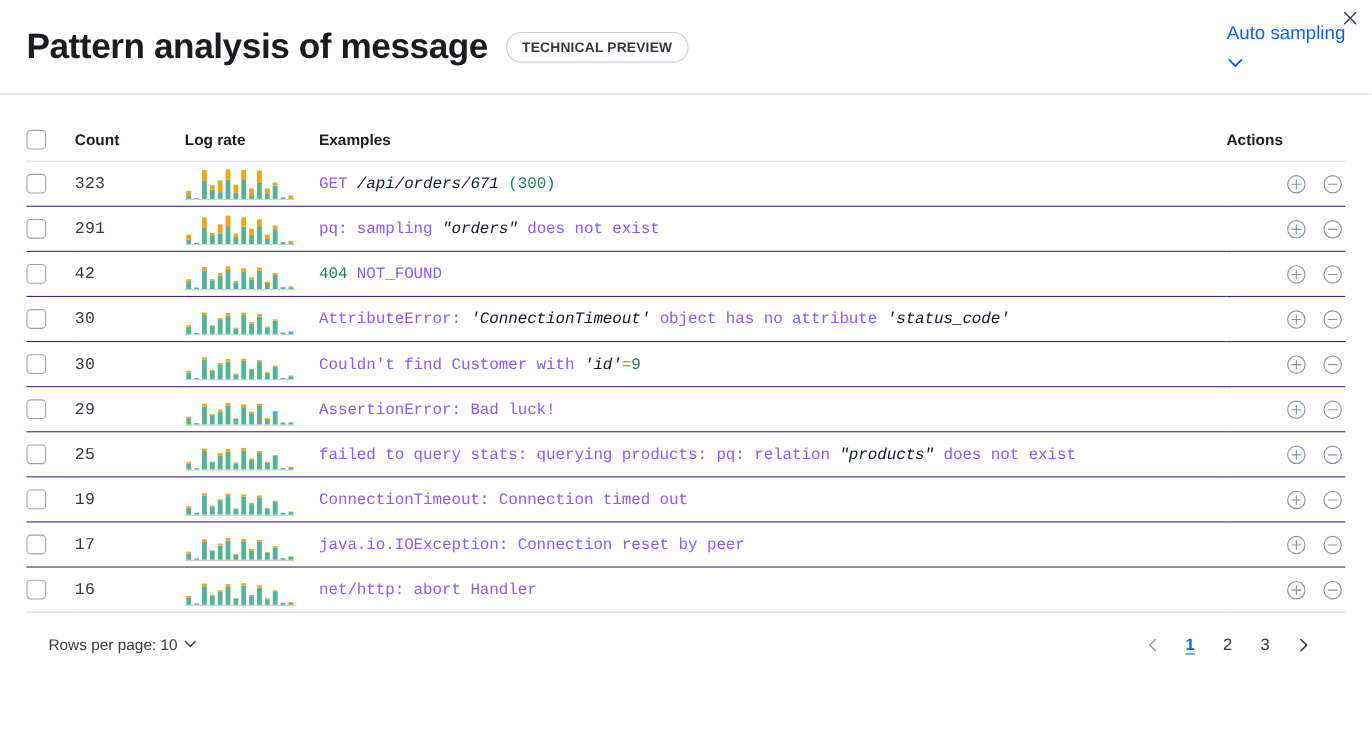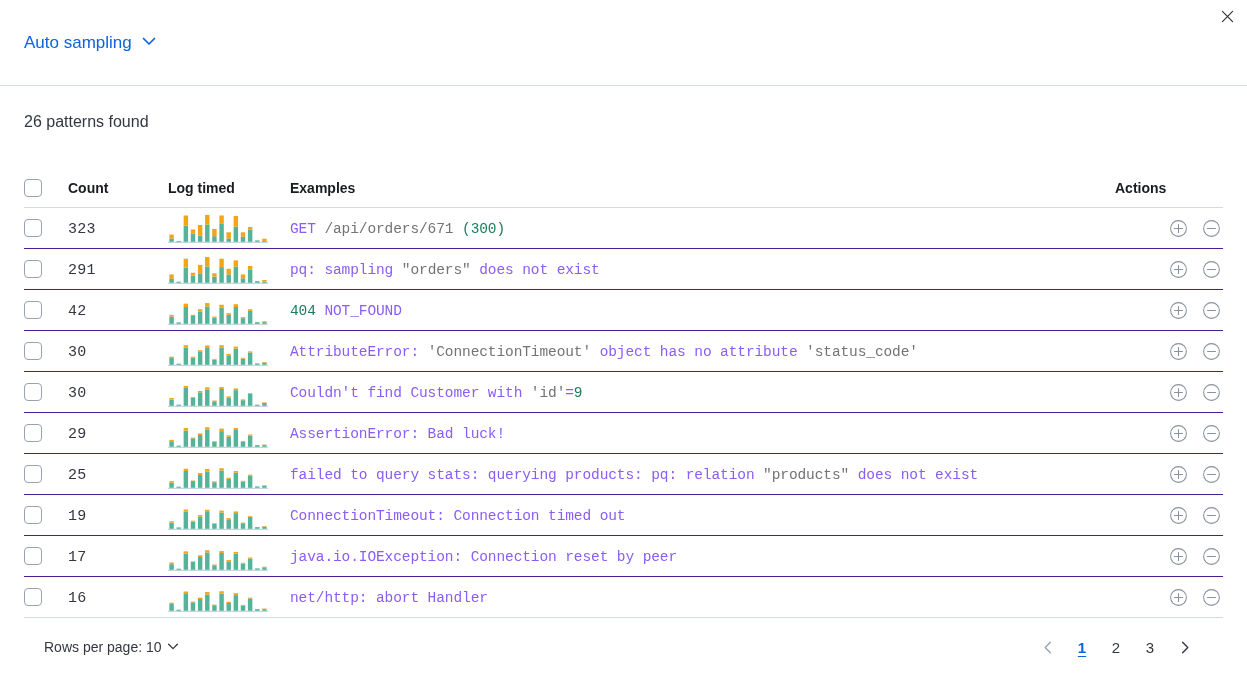--- a/index.html
+++ b/index.html
@@ -59,20 +59,21 @@
     display: inline-flex;
     gap: 9px;
     color: #0b64dd;
     font-size: 17px;
     font-weight: 500;
     cursor: pointer;
     background: none;
     border: none;
     padding: 0;
     font-family: inherit;
+    flex-direction: column;
   }
   .chev {
     width: 16px; height: 16px;
     display: inline-block;
   }
   .close-btn {
     position: absolute;
     top: 3px;
     right: 7px;
     width: 26px; height: 26px;
@@ -153,21 +154,21 @@
   }
 
   
   .example {
     font-family: "Liberation Mono", monospace;
     font-size: 14.5px;
     white-space: nowrap;
     letter-spacing: -0.1px;
   }
   .tok-default { color: #8b5cf6; }
-  .tok-string  { color: #737373; }
+  .tok-string  { color: #0f172a; font-style: italic; }
   .tok-number  { color: #1a7e5c; }
 
   .actions-cell {
     text-align: right;
     white-space: nowrap;
     padding-right: 2px !important;
   }
   .act-btn {
     background: none;
     border: none;
@@ -229,48 +230,51 @@
     color: #0b64dd;
     font-weight: 700;
     text-decoration: underline;
     text-underline-offset: 3px;
   }
 </style>
 </head>
 <body>
 
 <div class="flyout-header">
+  <div class="header-left">
+    <div class="page-title">Pattern analysis of message</div>
+    <div class="badge-pill">TECHNICAL PREVIEW</div>
+  </div>
   <div class="header-right">
     <button class="auto-sampling">
       <span>Auto sampling</span>
       <span class="chev">
         <svg viewBox="0 0 16 16" width="16" height="16" aria-hidden="true">
           <path d="M2.5 5.5 L8 11 L13.5 5.5" fill="none" stroke="#0b64dd" stroke-width="1.7" stroke-linecap="round" stroke-linejoin="round"></path>
         </svg>
       </span>
     </button>
   </div>
   <button class="close-btn">
     <svg viewBox="0 0 16 16" width="15" height="15" aria-hidden="true">
       <path d="M2.6 2.6 L13.4 13.4 M13.4 2.6 L2.6 13.4" fill="none" stroke="#343741" stroke-width="1.3" stroke-linecap="round"></path>
     </svg>
   </button>
 </div>
 
 <div class="body-wrap">
-  <div class="patterns-found">26 patterns found</div>
 
   <table class="patterns">
     <thead>
       <tr>
         <th class="col-check">
           <span class="cb"></span>
         </th>
         <th class="col-count">Count</th>
-        <th class="col-rate">Log timed</th>
+        <th class="col-rate">Log rate</th>
         <th class="col-ex">Examples</th>
         <th class="col-act th-actions">Actions</th>
       </tr>
     </thead>
     <tbody id="rows-body">
         <tr>
           <td class="col-check">
             <span class="cb"></span>
           </td>
           <td class="col-count"><span class="count-val">323</span></td>

